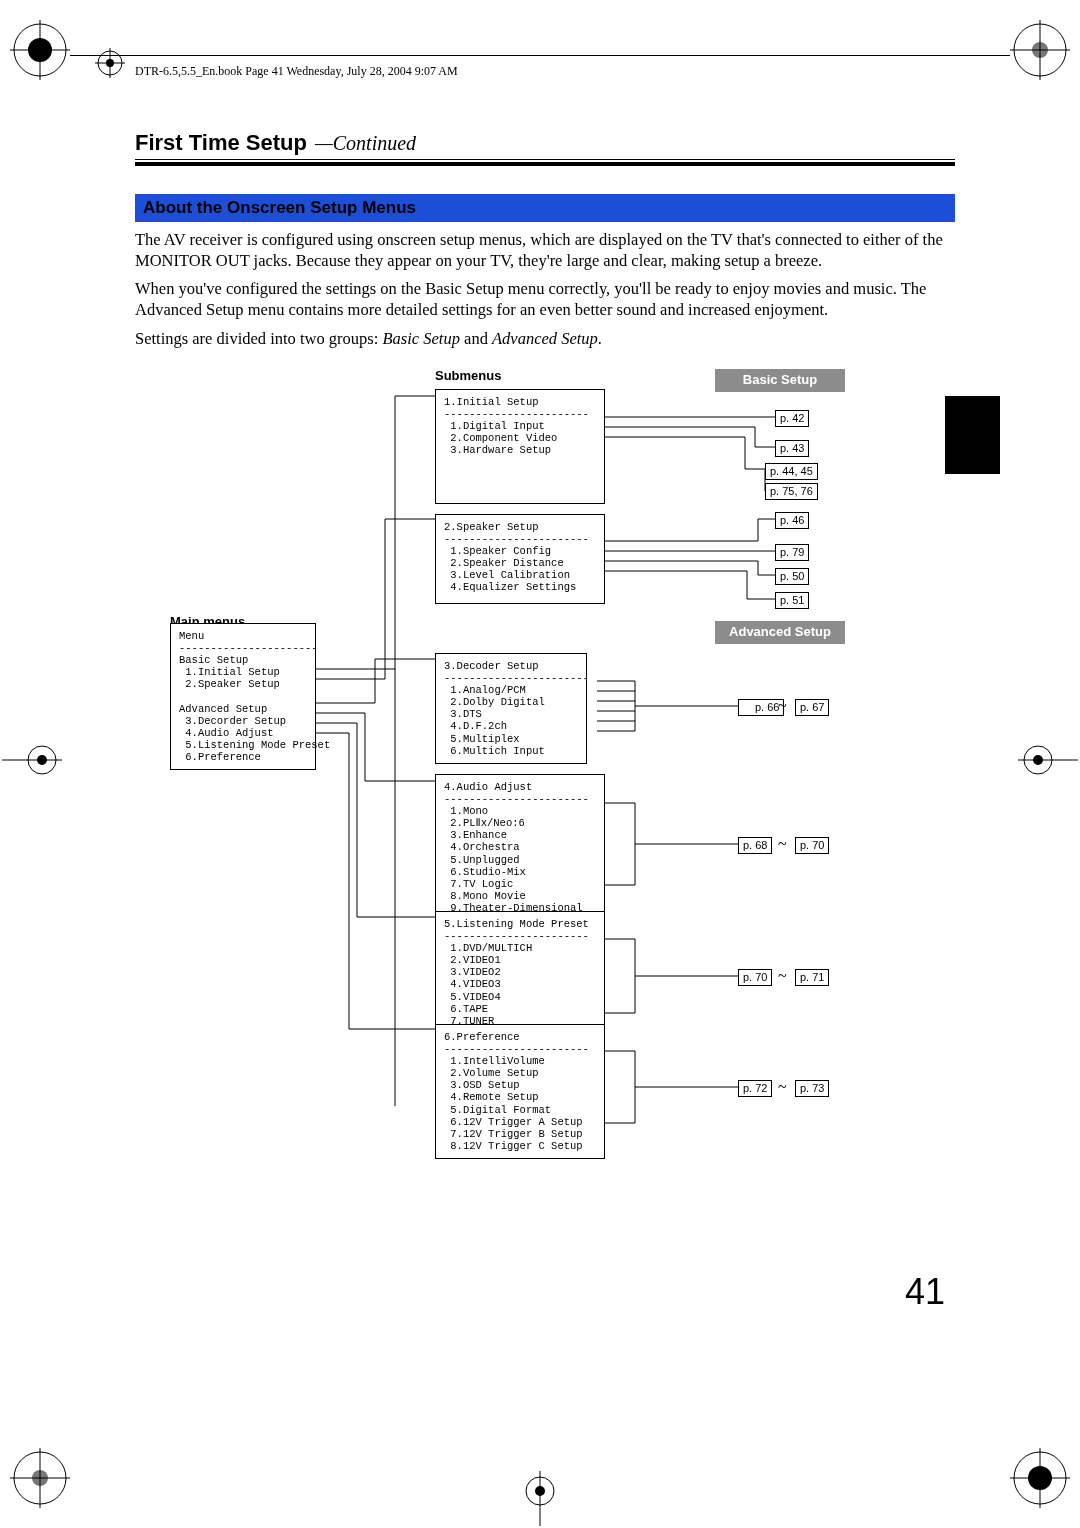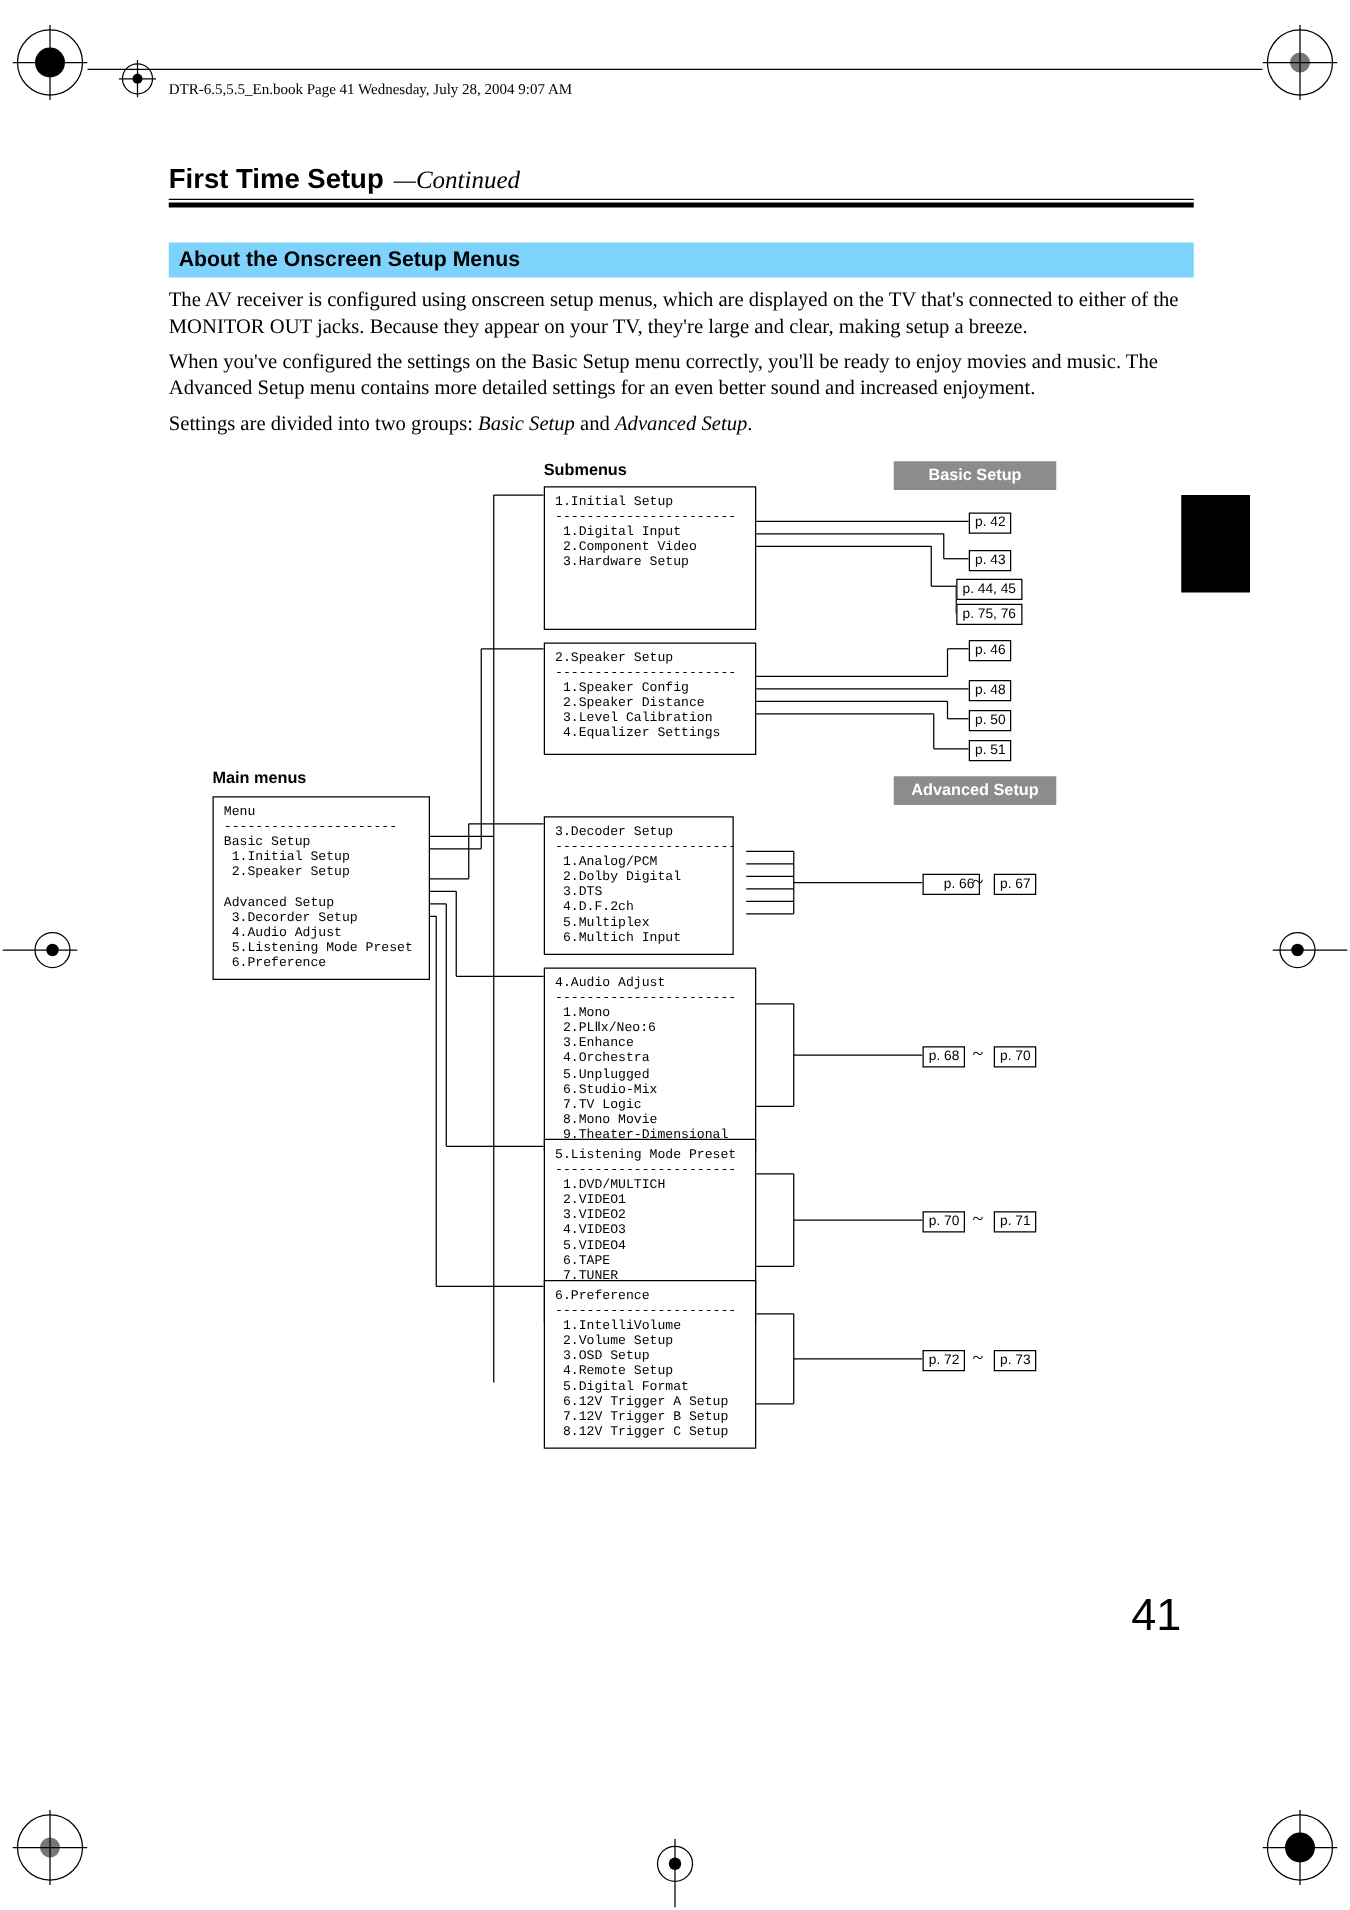--- a/index.html
+++ b/index.html
@@ -66,21 +66,21 @@
     position: relative;
   }
   .title-rule::before {
     content: "";
     position: absolute; left: 0; right: 0; top: -3px;
     border-top: 1px solid #000;
   }
 
   .subhead-bar {
     margin-top: 28px;
-    background: #7dd3fc;
+    background: #1d4ed8;
     padding: 4px 8px;
     font-family: Arial, Helvetica, sans-serif;
     font-weight: bold;
     font-size: 17px;
   }
   p.body {
     font-size: 16.5px;
     line-height: 1.25;
     margin-top: 8px;
   }
@@ -307,21 +307,21 @@
         <line x1="500" y1="718" x2="603" y2="718"></line>
       </g>
     </svg>
 
     <div class="label-sans" style="position:absolute; left:300px; top:0px;">Submenus</div>
     <div class="label-sans" style="position:absolute; left:35px; top:246px;">Main menus</div>
 
     <div class="pill" style="left:580px; top:0px;">Basic Setup</div>
     <div class="pill" style="left:580px; top:252px;">Advanced Setup</div>
 
-    <div class="menu-box" style="left:35px; top:268px; width:174px;">Menu
+    <div class="menu-box" style="left:35px; top:254px; width:146px;">Menu
 ----------------------
 Basic Setup
  1.Initial Setup
  2.Speaker Setup
 
 Advanced Setup
  3.Decorder Setup
  4.Audio Adjust
  5.Listening Mode Preset
  6.Preference</div>
@@ -377,21 +377,21 @@
  6.12V Trigger A Setup
  7.12V Trigger B Setup
  8.12V Trigger C Setup</div>
 
     <div class="pageref" style="left:640px; top:41px;">p. 42</div>
     <div class="pageref" style="left:640px; top:71px;">p. 43</div>
     <div class="pageref" style="left:630px; top:94px;">p. 44, 45</div>
     <div class="pageref" style="left:630px; top:114px;">p. 75, 76</div>
 
     <div class="pageref" style="left:640px; top:143px;">p. 46</div>
-    <div class="pageref" style="left:640px; top:175px;">p. 48</div>
+    <div class="pageref" style="left:640px; top:175px;">p. 79</div>
     <div class="pageref" style="left:640px; top:199px;">p. 50</div>
     <div class="pageref" style="left:640px; top:223px;">p. 51</div>
 
     <div class="pageref" style="left:603px; top:330px;padding-left:16px;">p. 66</div>
     <div class="tilde" style="left:643px; top:328px;">~</div>
     <div class="pageref" style="left:660px; top:330px;">p. 67</div>
 
     <div class="pageref" style="left:603px; top:468px;">p. 68</div>
     <div class="tilde" style="left:643px; top:466px;">~</div>
     <div class="pageref" style="left:660px; top:468px;">p. 70</div>

